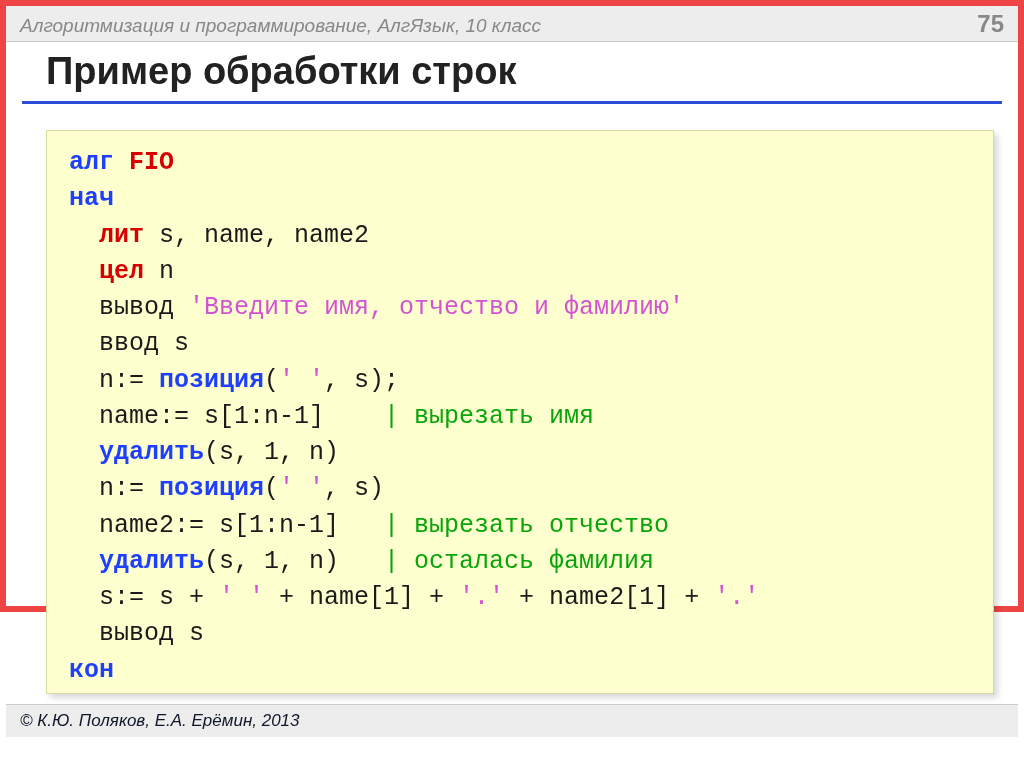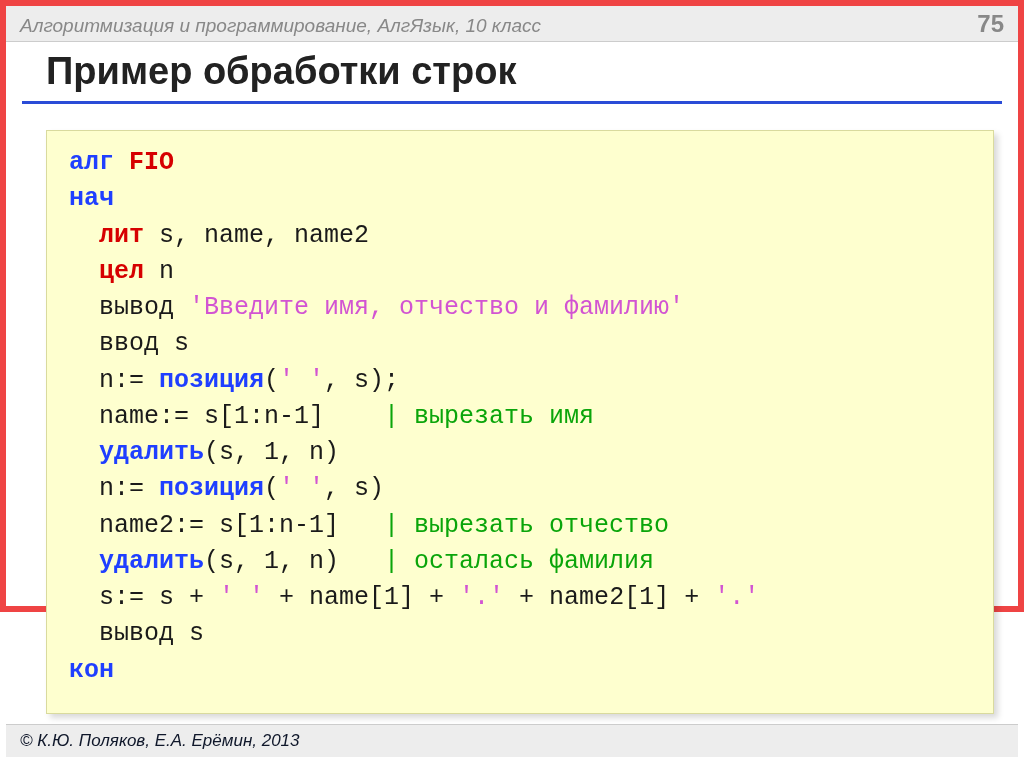--- a/index.html
+++ b/index.html
@@ -27,21 +27,21 @@
   .rule {
     height: 3px;
     background: #2a4cd7;
     margin: 4px 16px 0 16px;
   }
   .content { flex: 1; padding: 14px 24px 10px 40px; }
   .codebox {
     background: #feffcf;
     border: 1px solid #d9da9e;
     box-shadow: 4px 4px 6px rgba(0,0,0,.15);
-    padding: 14px 22px 24px 22px;
+    padding: 14px 22px 4px 22px;
     font-family: "Courier New", monospace;
     font-size: 25px;
     line-height: 1.45;
     color: #1a1a1a;
     white-space: pre;
   }
   .kw-blue  { color: #1f3fff; font-weight: bold; }
   .kw-red   { color: #d60000; font-weight: bold; }
   .kw-green { color: #0aa50a; }
   .str-pink { color: #d254d2; }

